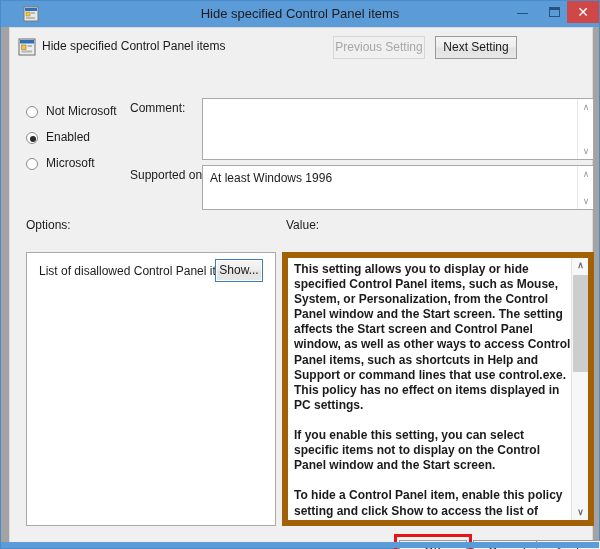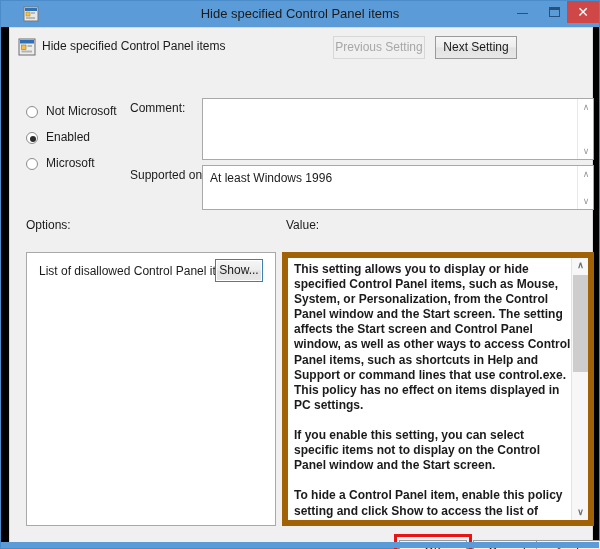--- a/index.html
+++ b/index.html
@@ -9,21 +9,21 @@
     overflow: hidden;
     background: #ffffff;
     font-family: "Liberation Sans", sans-serif;
   }
 
   
   #window {
     position: absolute;
     left: 0; top: 0;
     width: 600px; height: 549px;
-    background: #000000;
+    background: #a3a3a3;
     border: 1px solid #4a8cc9;
   }
 
   
   #titlebar {
     position: absolute;
     left: 0; top: 0;
     width: 598px; height: 26px;
     background: #5b9bd8;
   }

